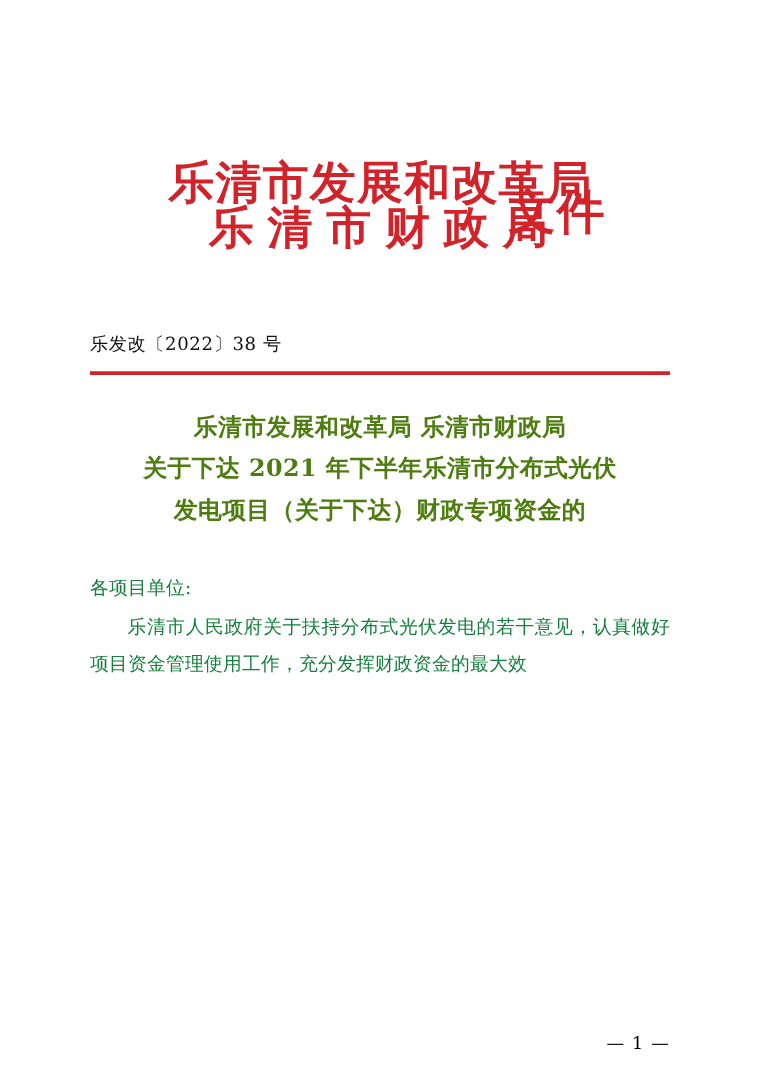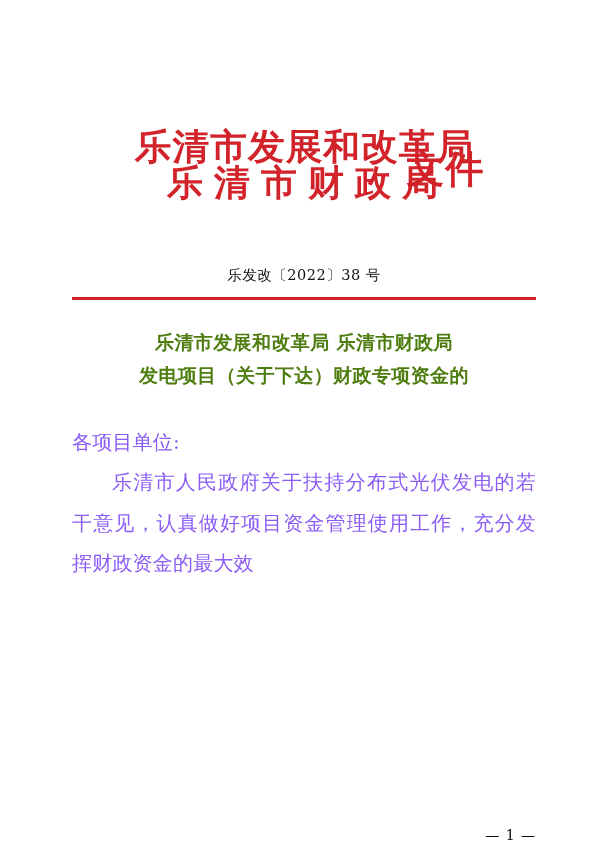--- a/index.html
+++ b/index.html
@@ -62,21 +62,21 @@
     letter-spacing: 1px;
   }
   .mast-block {
     position: relative;
     display: inline-block;
   }
 
   
   .docnum {
     margin-top: 66px;
-    text-align: center;
+    text-align: left;
     font-size: 14.5px;
     color: #111;
     letter-spacing: 0.5px;
   }
 
   
   .red-rule {
     margin-top: 12px;
     height: 2.5px;
     background: #d2232a;
@@ -97,23 +97,23 @@
     display: block;
   }
   .title .tline-notice {
     letter-spacing: 14px;
     padding-left: 14px;
   }
 
   
   .body {
     margin-top: 30px;
-    font-size: 20px;
+    font-size: 15px;
     line-height: 2.02;
-    color: #8b5cf6;
+    color: #15803d;
     text-align: justify;
     letter-spacing: 0.2px;
   }
   .body p {
     margin: 0;
   }
   .body p.indent {
     text-indent: 2em;
   }
 
@@ -143,20 +143,21 @@
       </div>
     </div>
   </div>
 
   <div class="docnum">乐发改〔2022〕38 号</div>
 
   <div class="red-rule"></div>
 
   <div class="title">
     <span class="tline">乐清市发展和改革局    乐清市财政局</span>
+    <span class="tline">关于下达 2021 年下半年乐清市分布式光伏</span>
     <span class="tline">发电项目（关于下达）财政专项资金的</span>
   </div>
 
   <div class="body">
     <p>各项目单位:</p>
     <p class="indent">乐清市人民政府关于扶持分布式光伏发电的若干意见，认真做好项目资金管理使用工作，充分发挥财政资金的最大效</p>
   </div>
 
   <div class="footer">— 1 —</div>
 

